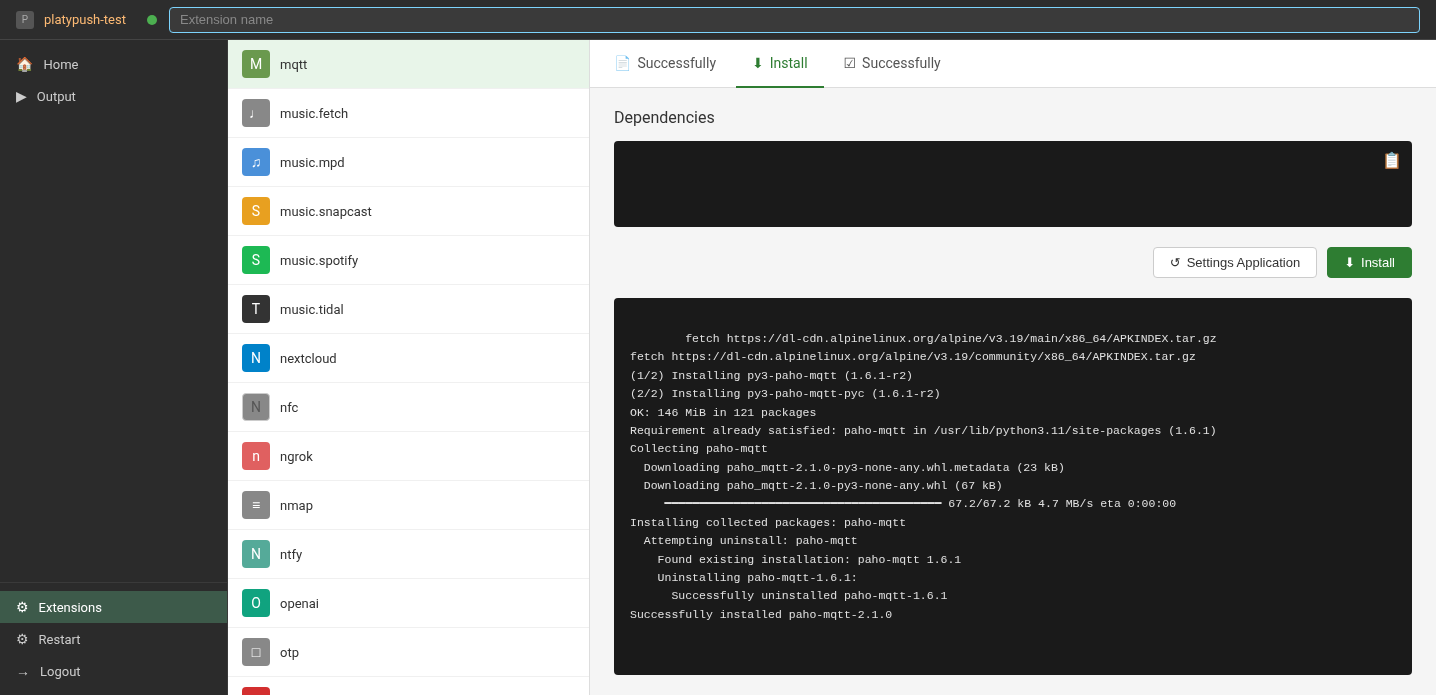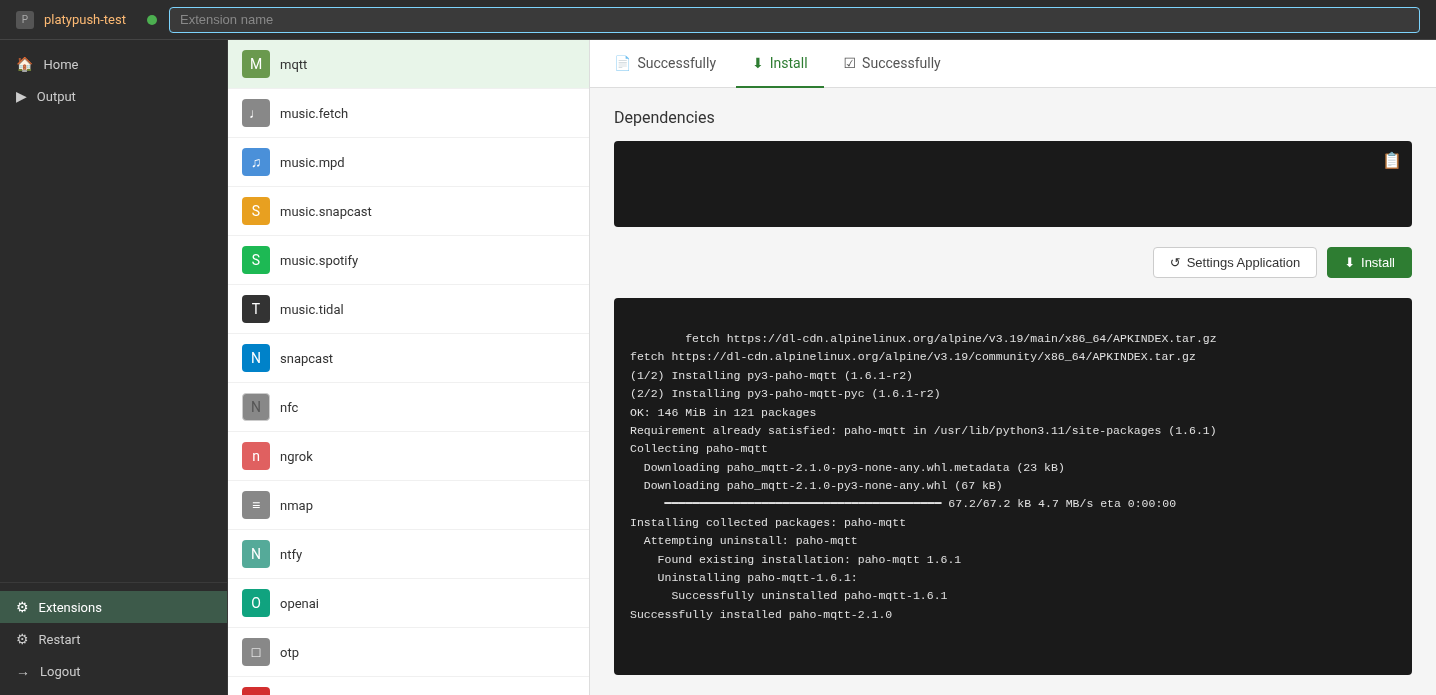--- a/index.html
+++ b/index.html
@@ -134,21 +134,21 @@
       <div class="ext-item">
       <div class="ext-icon spotify-icon">S</div>
       <span>music.spotify</span>
     </div>
       <div class="ext-item">
       <div class="ext-icon tidal-icon">T</div>
       <span>music.tidal</span>
     </div>
       <div class="ext-item">
       <div class="ext-icon nextcloud-icon">N</div>
-      <span>snapcast</span>
+      <span>nextcloud</span>
     </div>
       <div class="ext-item">
       <div class="ext-icon nfc-icon">N</div>
       <span>nfc</span>
     </div>
       <div class="ext-item">
       <div class="ext-icon ngrok-icon">n</div>
       <span>ngrok</span>
     </div>
       <div class="ext-item">

